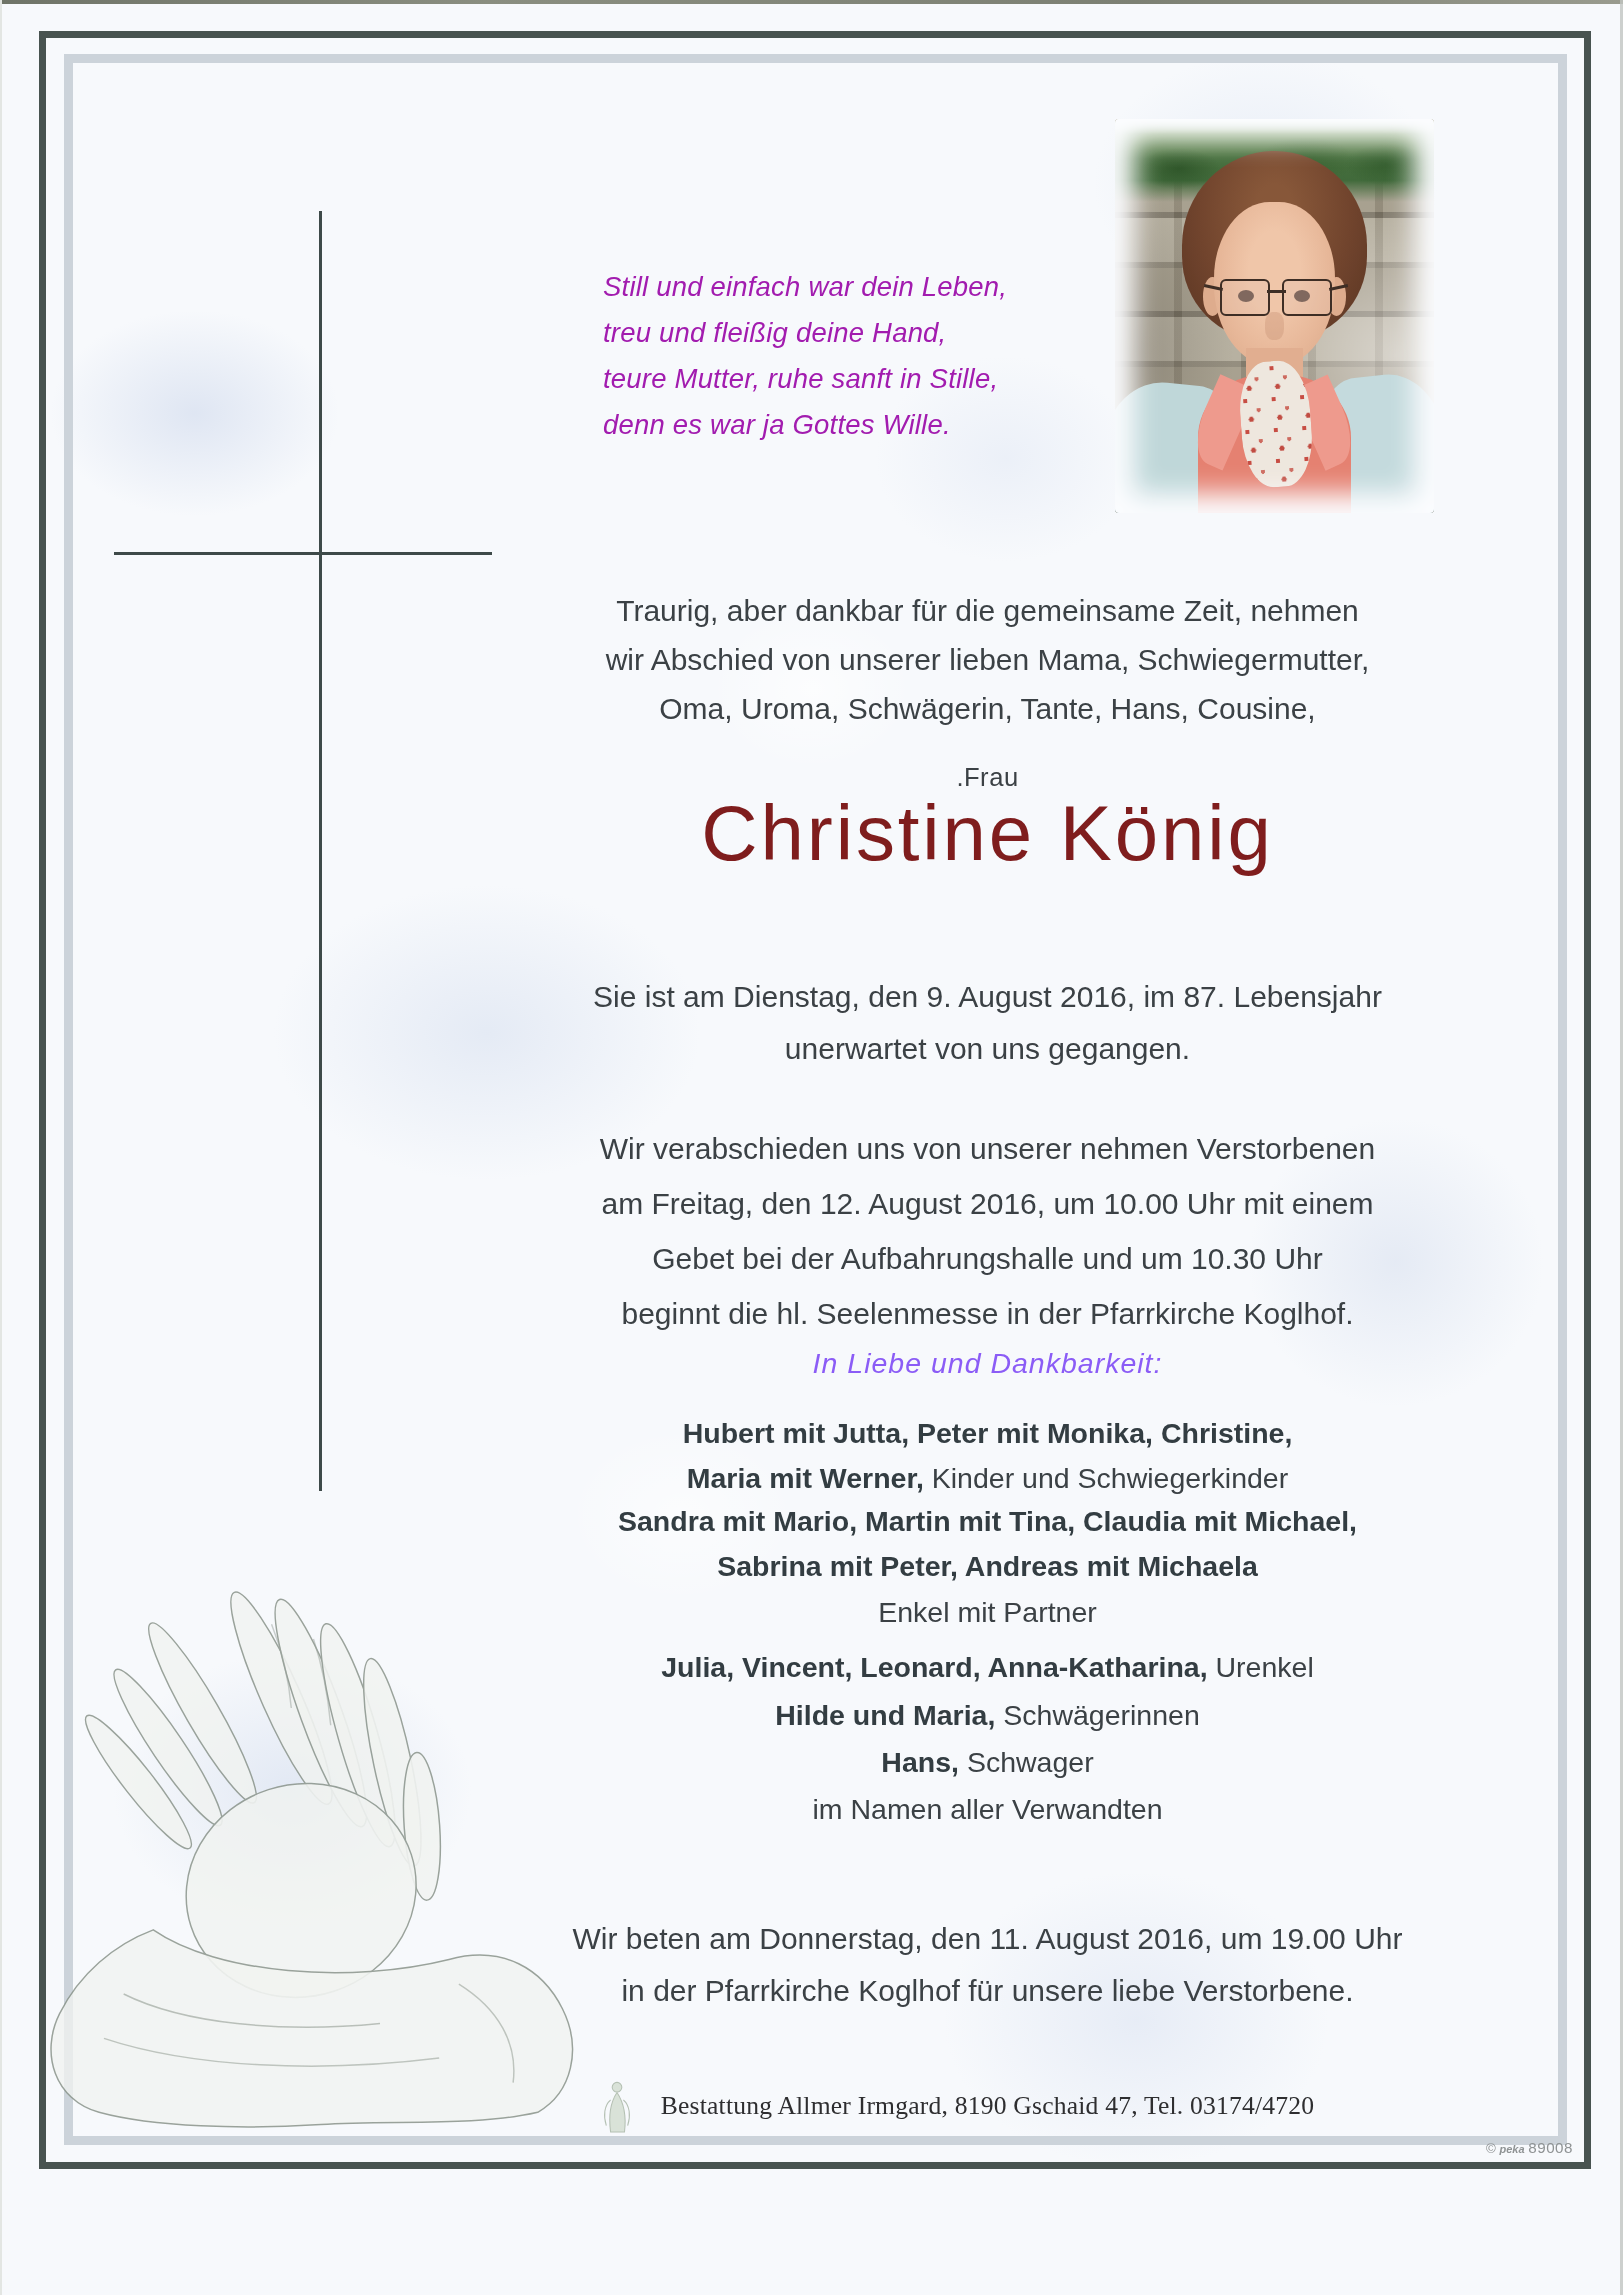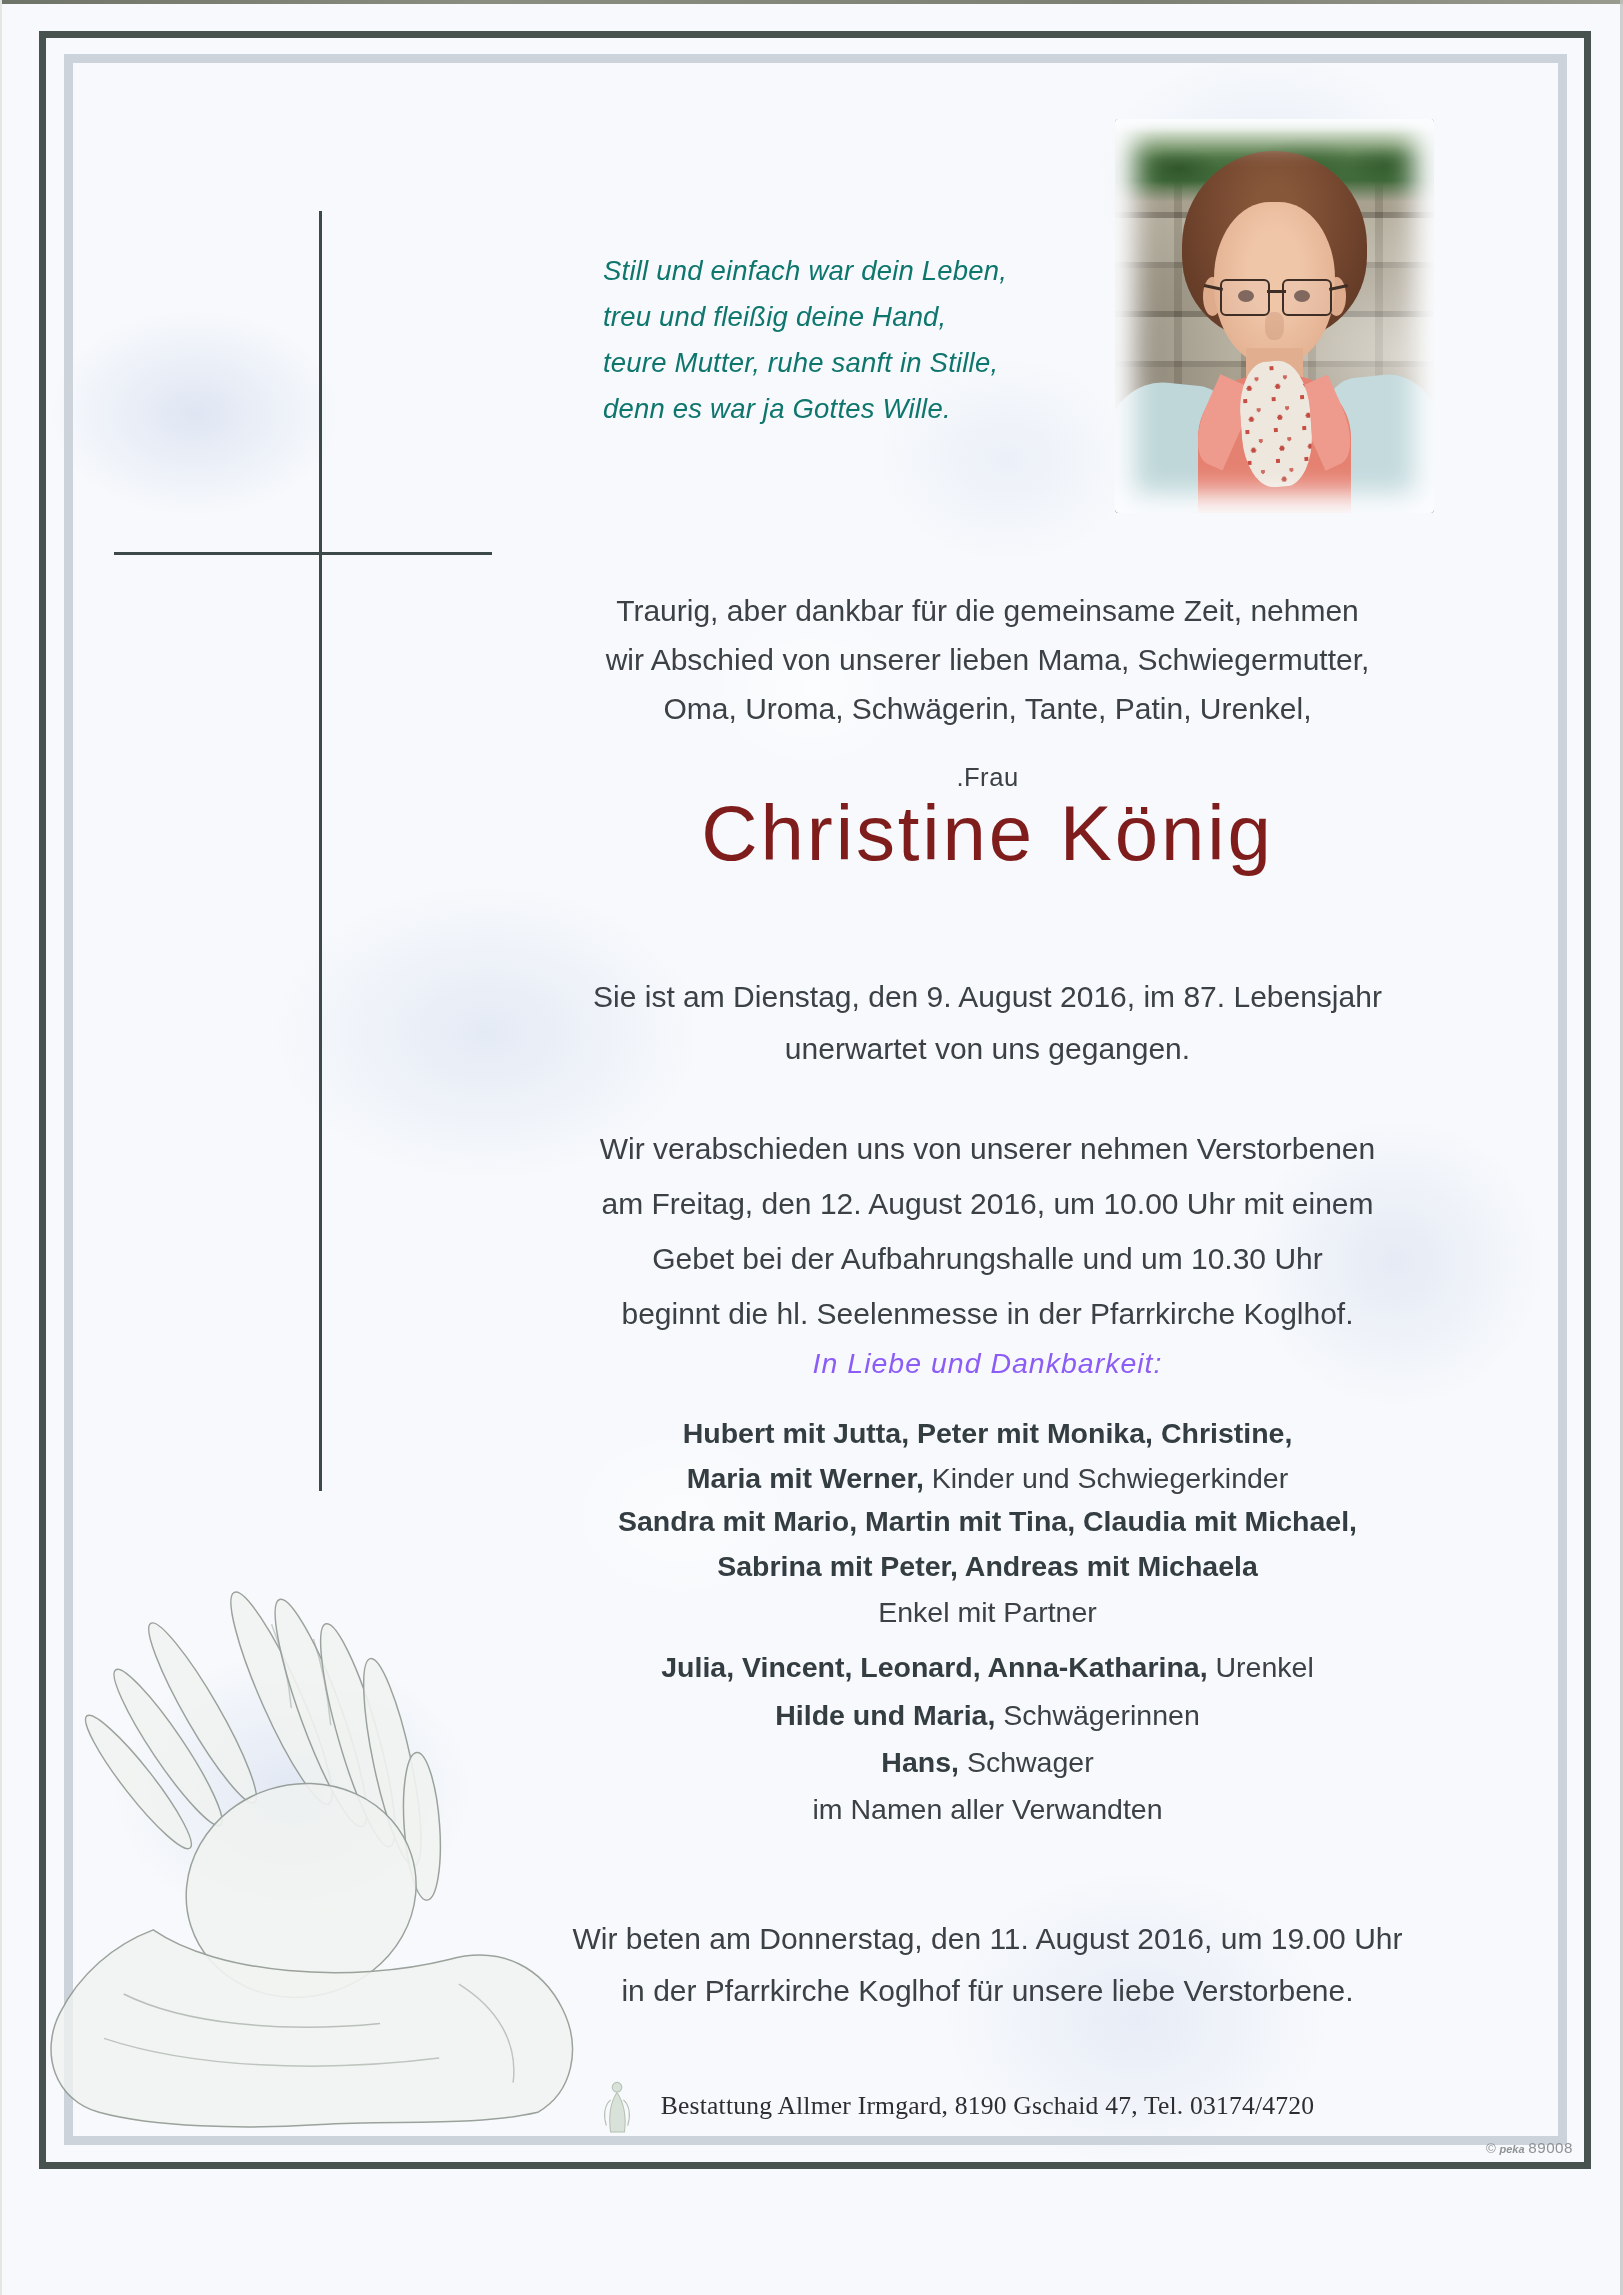--- a/index.html
+++ b/index.html
@@ -28,22 +28,22 @@
   .scan-left{position:absolute;left:0;top:0;width:2px;height:100%;z-index:6;background:#e3e6e3;}
   
   .frame-dark{position:absolute;left:39px;top:30.5px;width:1552px;height:2138px;
     border:7.9px solid #485350;z-index:1;box-sizing:border-box;}
   .frame-light{position:absolute;left:64px;top:54px;width:1503px;height:2091px;
     border:9.8px solid #ccd3da;z-index:1;box-sizing:border-box;}
   
   .cross-v{position:absolute;left:319px;top:211px;width:3.4px;height:1280px;background:#3e4a49;z-index:2;}
   .cross-h{position:absolute;left:114px;top:552px;width:378px;height:3.4px;background:#3e4a49;z-index:2;}
   
-  .poem{position:absolute;left:603px;top:248px;z-index:3;font-size:27.5px;font-style:italic;
-    line-height:46px;color:#0f766e;letter-spacing:0.2px;}
+  .poem{position:absolute;left:603px;top:264px;z-index:3;font-size:27.5px;font-style:italic;
+    line-height:46px;color:#a21caf;letter-spacing:0.2px;}
   .poem span{display:block;}
   
   .photo{position:absolute;left:1115px;top:119px;width:319px;height:394px;z-index:3;
     border-radius:3.9px;overflow:hidden;filter:saturate(.92);}
   .photo *{position:absolute;}
   .ph-wall{inset:0;background:
     repeating-linear-gradient(180deg,#b3ab99 0 44px,#8e8675 44px 50px,#a39a87 50px 93px,#7d7565 93px 99px),
     #a79e8c;}
   .ph-wall-shade{inset:0;background:
     radial-gradient(206px 206px at 88% 60%, rgba(255,255,255,.45), transparent 70%),
@@ -164,21 +164,21 @@
     <div class="ph-blouse"></div>
     <div class="ph-collar-l"></div>
     <div class="ph-collar-r"></div>
     <div class="ph-scarf"></div>
     <div class="ph-vignette"></div>
   </div>
 
   <div class="col t-intro">
     <span>Traurig, aber dankbar für die gemeinsame Zeit, nehmen</span>
     <span>wir Abschied von unserer lieben Mama, Schwiegermutter,</span>
-    <span>Oma, Uroma, Schwägerin, Tante, Patin, Urenkel,</span>
+    <span>Oma, Uroma, Schwägerin, Tante, Hans, Cousine,</span>
   </div>
 
   <div class="col t-frau">.Frau</div>
   <div class="col t-name">Christine König</div>
 
   <div class="col t-death">
     <span>Sie ist am Dienstag, den 9. August 2016, im 87. Lebensjahr</span>
     <span>unerwartet von uns gegangen.</span>
   </div>
 

